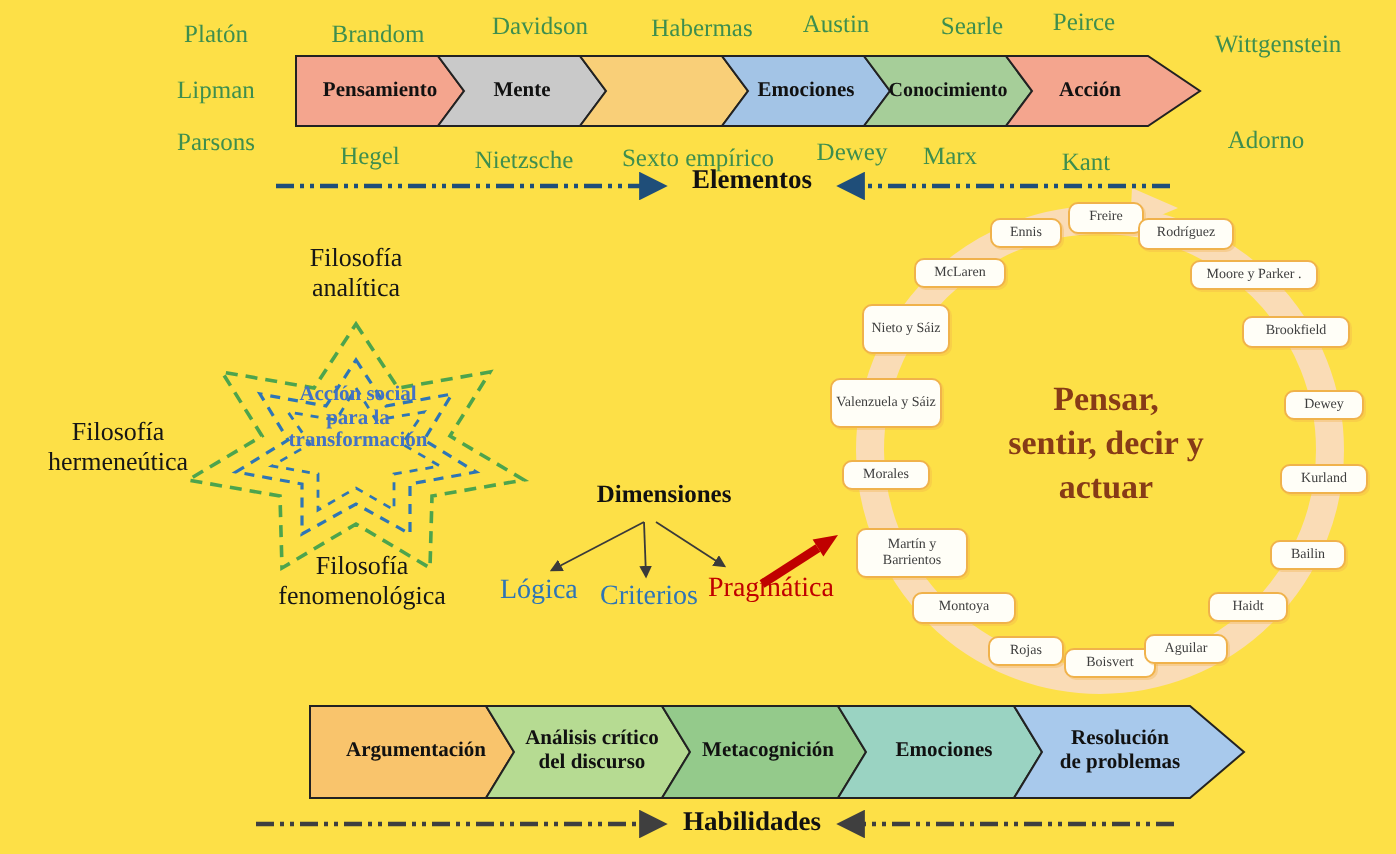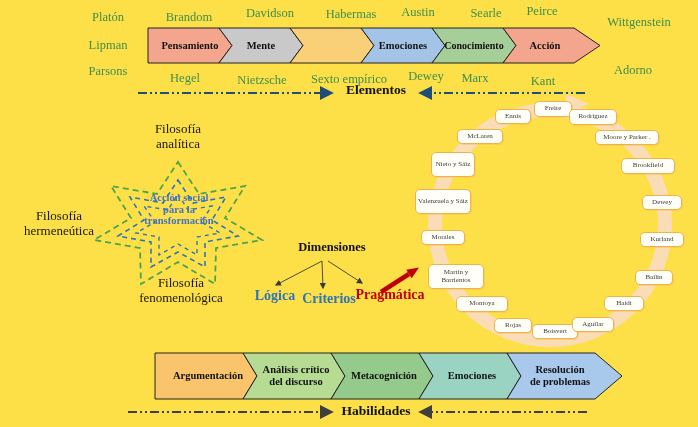--- a/index.html
+++ b/index.html
@@ -8,21 +8,21 @@
   #underlay{position:absolute;left:0;top:0;}
   .gname{position:absolute;text-align:center;font-size:12.5px;color:#3E8E4E;}
   .seg-label{position:absolute;display:flex;align-items:center;justify-content:center;
              text-align:center;font-weight:bold;font-size:10.5px;color:#111;white-space:pre-line;line-height:1.12;}
   .band-label{position:absolute;text-align:center;font-weight:bold;font-size:13.5px;color:#111;}
   .philo{position:absolute;text-align:center;font-weight:normal;font-size:13px;color:#161616;
          white-space:pre-line;line-height:1.15;}
   .star-text{position:absolute;text-align:center;font-size:10.5px;color:#4472C4;
              white-space:pre-line;line-height:1.1;font-weight:bold;}
   .dim-title{position:absolute;text-align:center;font-weight:bold;font-size:12.5px;color:#111;}
-  .dim-item{position:absolute;text-align:center;font-weight:bold;font-size:14px;}
+  .dim-item{position:absolute;text-align:left;font-weight:normal;font-size:14px;}
   .blue{color:#2E75B6;} .red{color:#C00000;}
   .center-text{position:absolute;text-align:center;font-weight:bold;font-size:17px;color:#873B17;
                white-space:pre-line;line-height:1.28;}
   .nbox{position:absolute;display:flex;align-items:center;justify-content:center;text-align:center;
         background:#FFFEF7;border:1px solid #F0B24B;border-radius:5px;font-size:7px;line-height:1.12;
         color:#3E3E3E;box-shadow:1px 1px 0 rgba(240,178,75,.35);padding:1px 2px;box-sizing:border-box;}
 </style>
 </head>
 <body>
 
@@ -124,20 +124,23 @@
 fenomenológica</div>
   <div class="star-text" style="left:134px;top:192px;width:90px">Acción social
 para la
 transformación</div>
 
   <div class="dim-title" style="left:289px;top:240px;width:86px">Dimensiones</div>
   <div class="dim-item blue" style="left:250px;top:288px;width:50px">Lógica</div>
   <div class="dim-item blue" style="left:300px;top:291px;width:58px">Criterios</div>
   <div class="dim-item red" style="left:354px;top:287px;width:72px">Pragmática</div>
 
+  <div class="center-text" style="left:478px;top:189px;width:150px">Pensar,
+sentir, decir y
+actuar</div>
 
   <div class="nbox" style="left:495px;top:109px;width:36px;height:15px">Ennis</div>
   <div class="nbox" style="left:534px;top:101px;width:38px;height:16px">Freire</div>
   <div class="nbox" style="left:569px;top:109px;width:48px;height:16px">Rodríguez</div>
   <div class="nbox" style="left:457px;top:129px;width:46px;height:15px">McLaren</div>
   <div class="nbox" style="left:595px;top:130px;width:64px;height:15px">Moore y Parker .</div>
   <div class="nbox" style="left:431px;top:152px;width:44px;height:25px">Nieto y Sáiz</div>
   <div class="nbox" style="left:621px;top:158px;width:54px;height:16px">Brookfield</div>
   <div class="nbox" style="left:415px;top:189px;width:56px;height:25px">Valenzuela y Sáiz</div>
   <div class="nbox" style="left:642px;top:195px;width:40px;height:15px">Dewey</div>

